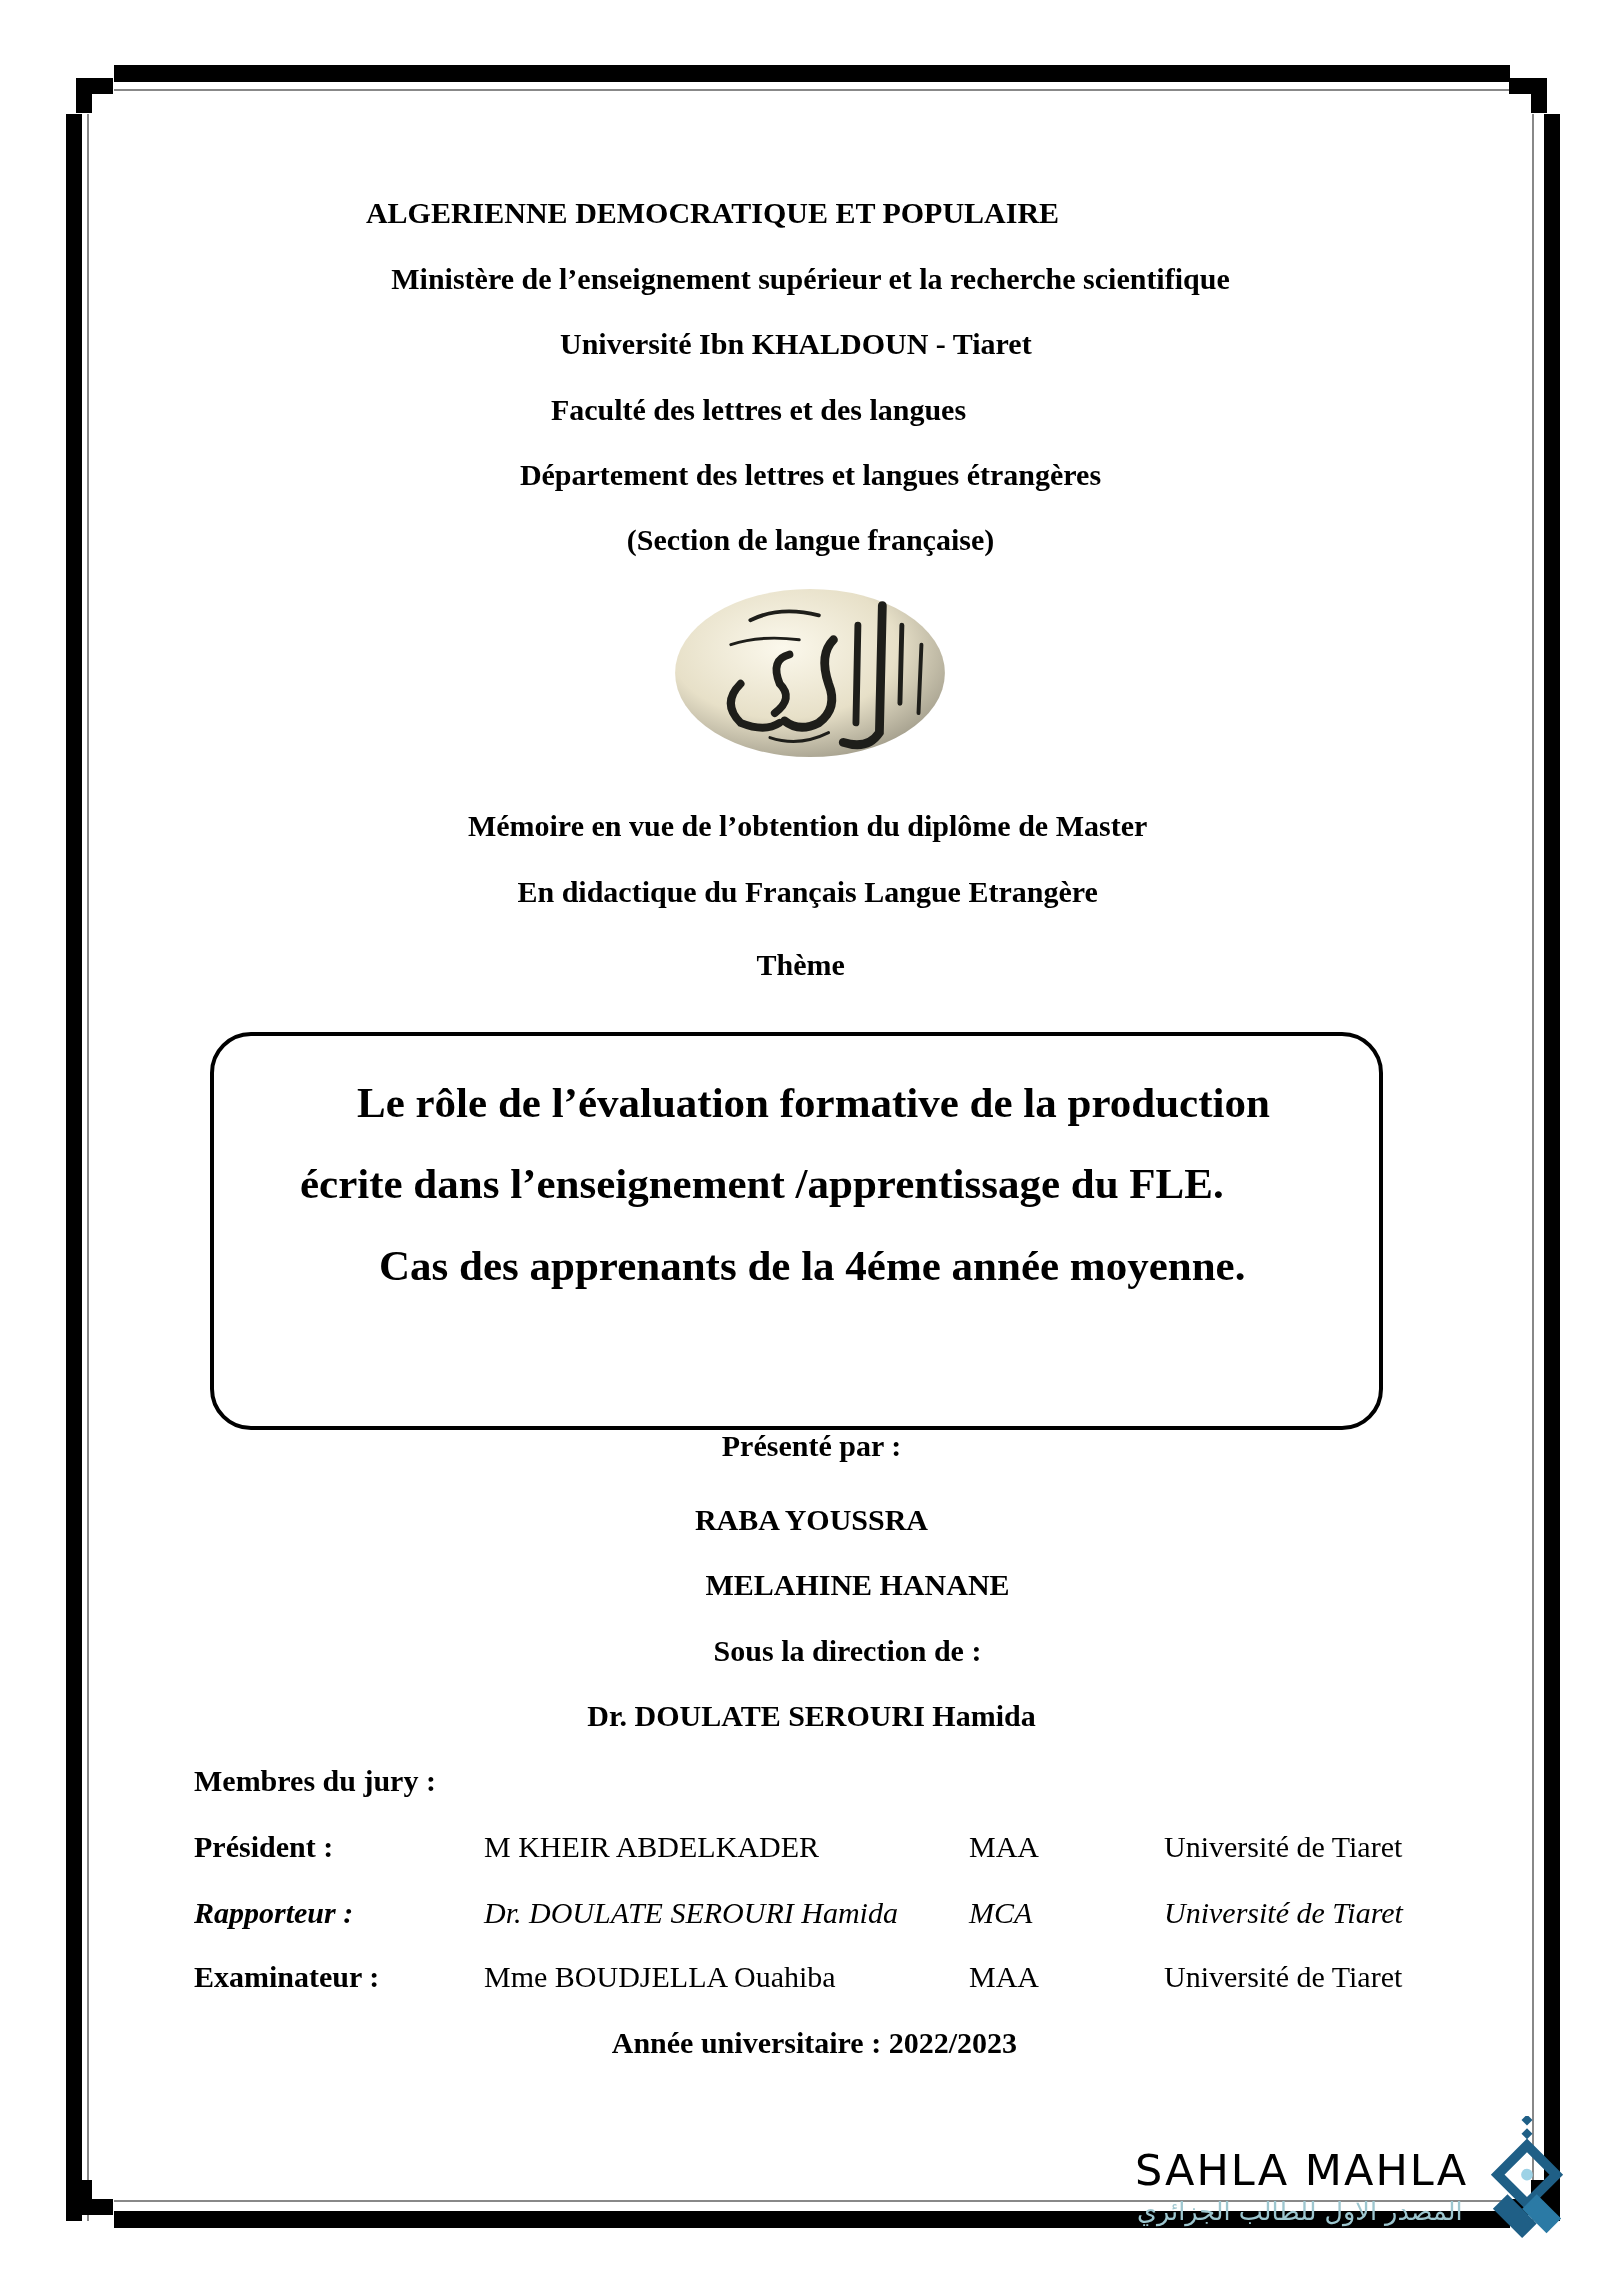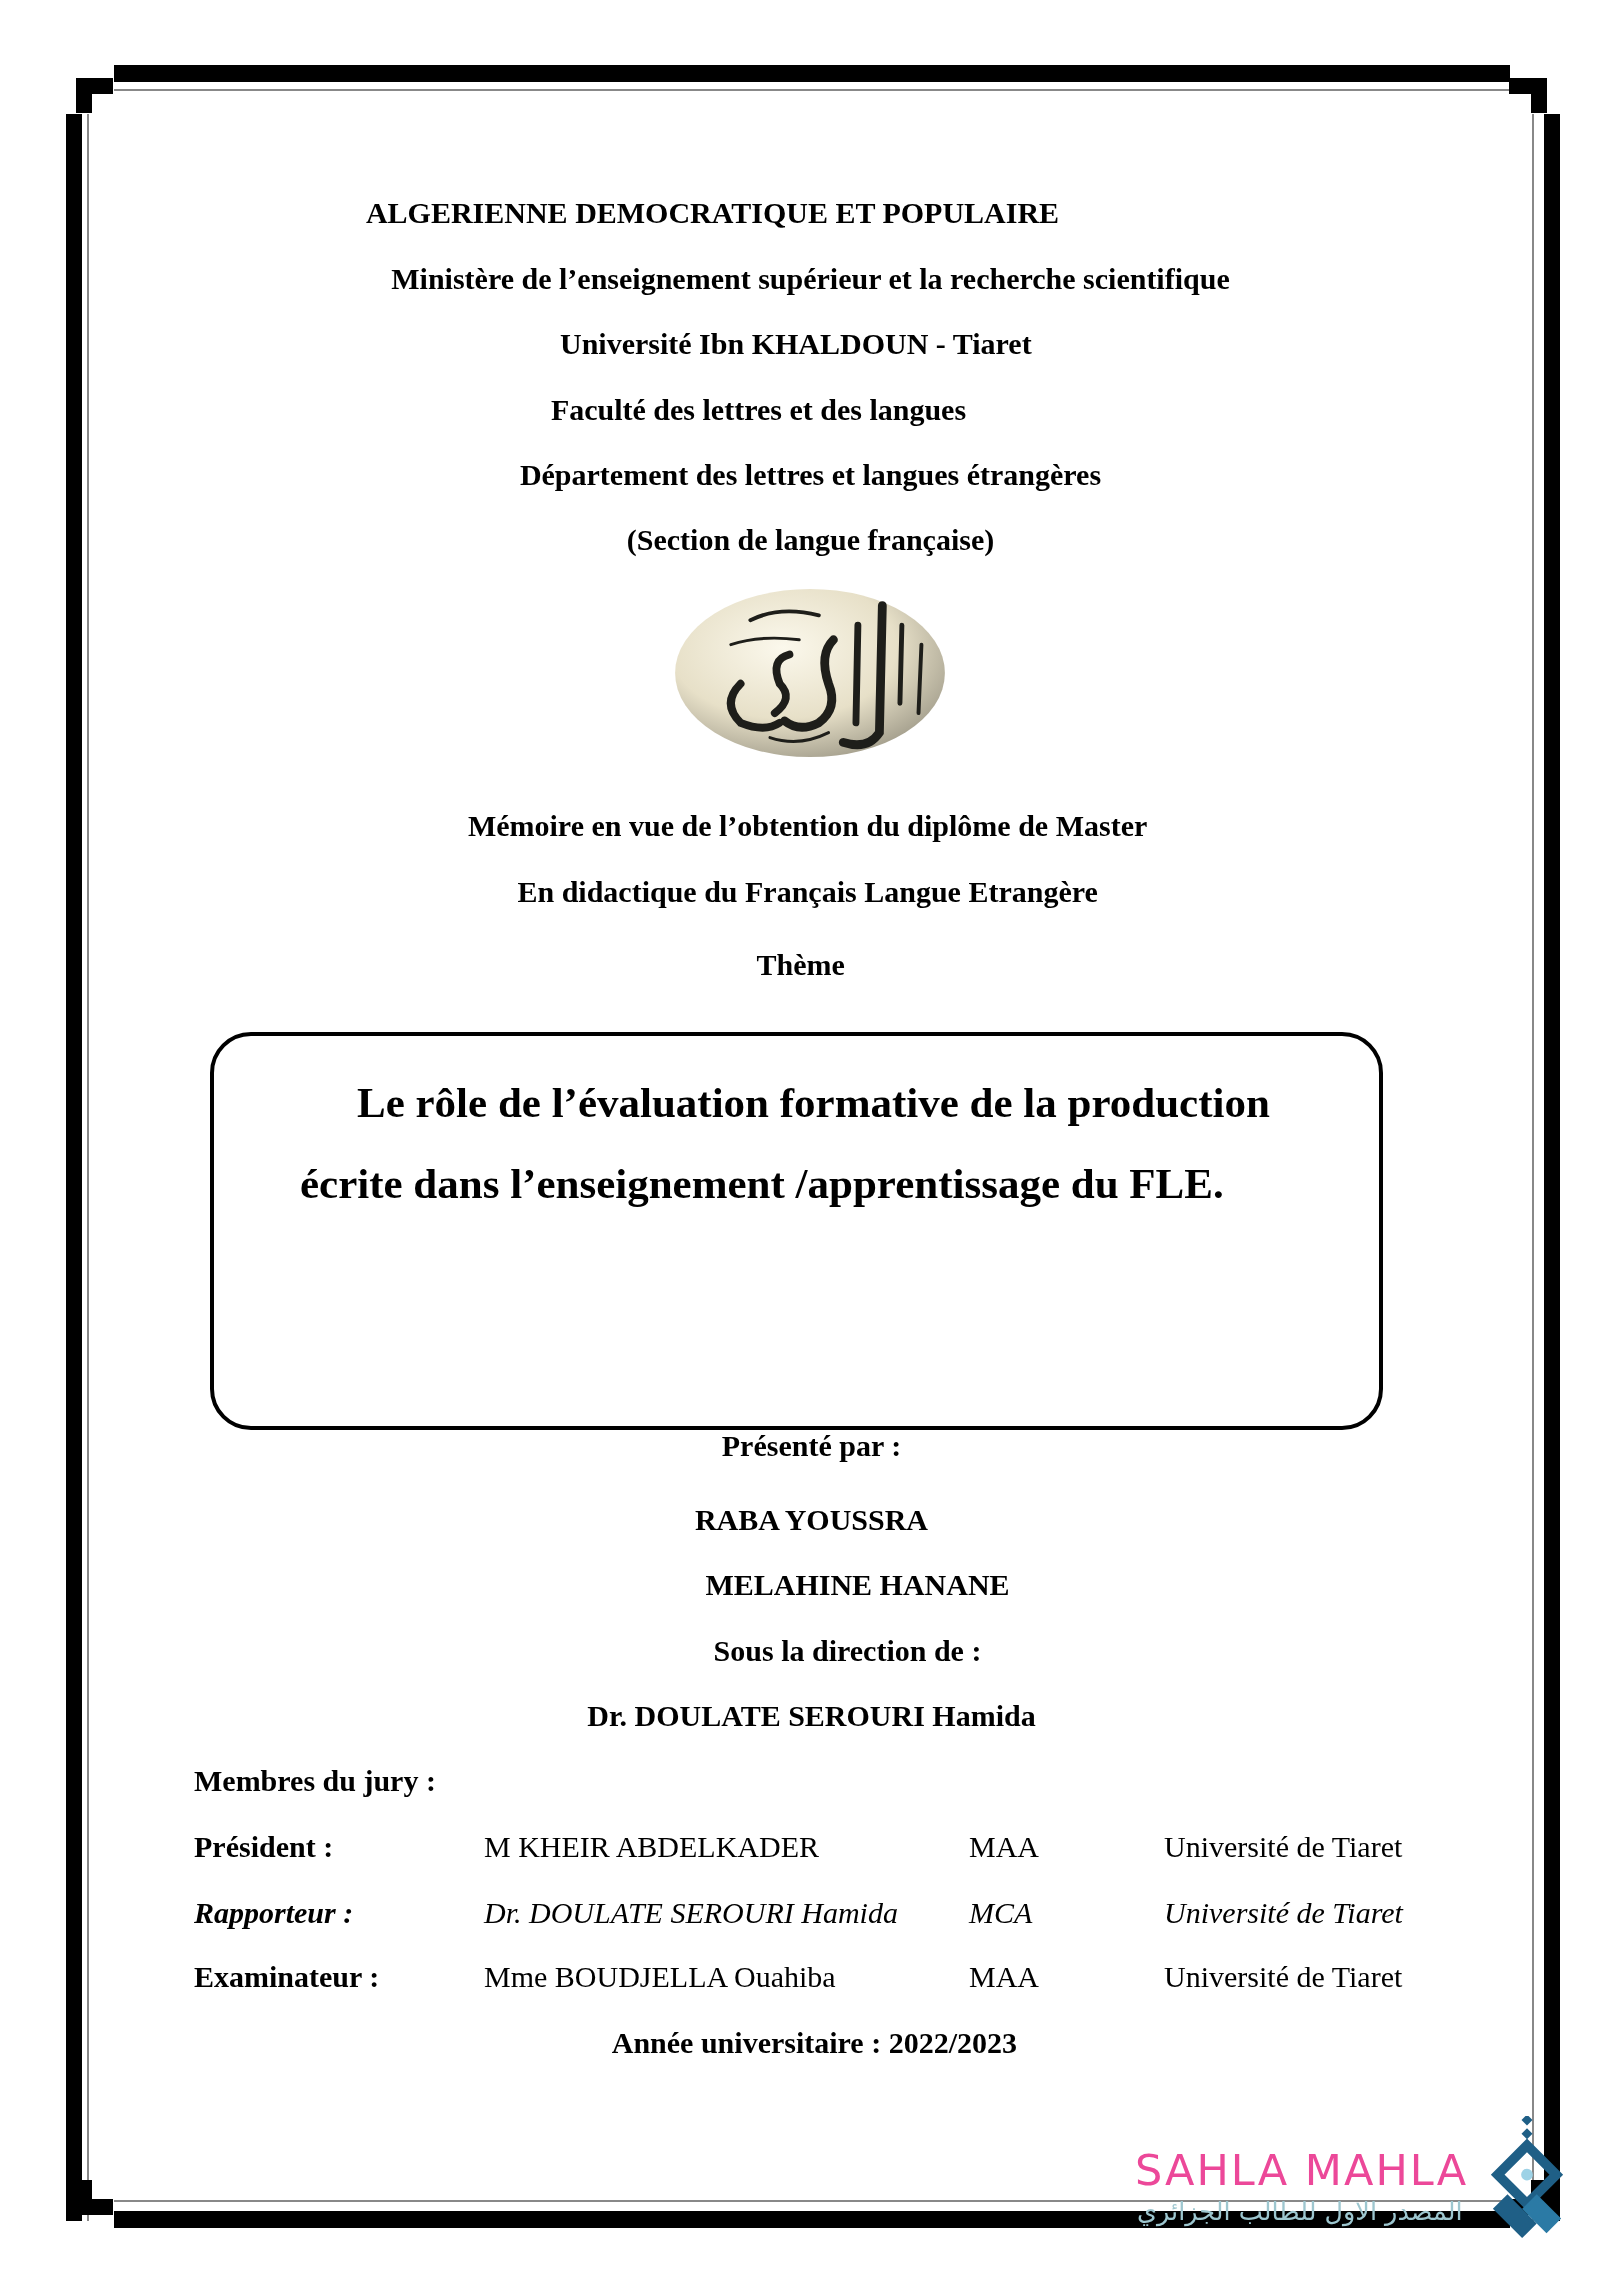--- a/index.html
+++ b/index.html
@@ -12,21 +12,21 @@
   .logo{position:absolute;left:672px;top:586px;width:276px;height:174px;}
   .title-box{position:absolute;left:210px;top:1032px;width:1173px;height:398px;border:4.9px solid #000;border-radius:41px;box-sizing:border-box;}
   .title-line{position:absolute;font-weight:bold;font-size:43px;line-height:51px;white-space:nowrap;}
   .jury-row{position:absolute;left:0;width:1621px;height:39px;font-size:30px;line-height:39px;padding-left:16px;}
   .jury-row span{position:absolute;white-space:nowrap;}
   .role{font-weight:bold;left:194px;}
   .name{left:484px;}
   .grade{left:969px;}
   .univ{left:1164px;}
   .watermark{position:absolute;left:1135px;top:2145px;width:431px;height:108px;}
-  .wm-text{position:absolute;left:0;top:0;font-family:"DejaVu Sans","Liberation Sans",sans-serif;font-size:43px;letter-spacing:2px;color:#ec4899;font-weight:normal;}
+  .wm-text{position:absolute;left:0;top:0;font-family:"DejaVu Sans","Liberation Sans",sans-serif;font-size:43px;letter-spacing:2px;color:#000000;font-weight:normal;}
   .wm-arabic{position:absolute;left:2px;top:51px;font-family:"DejaVu Sans",sans-serif;font-size:25.5px;color:#9dc6cf;direction:rtl;white-space:nowrap;}
 </style>
 </head>
 <body>
 
 <div>
 
   <div class="bar" style="left:114px;top:65px;width:1396px;height:16.7px;"></div>
   <div class="bar" style="left:66px;top:114px;width:15.7px;height:2107px;"></div>
   <div class="bar" style="left:1544px;top:114px;width:15.7px;height:2107px;"></div>
@@ -79,20 +79,21 @@
   </svg>
 </div>
 
 <div class="line" style="top:806px;left:-2.9px;">Mémoire en vue de l’obtention du diplôme de Master</div>
 <div class="line" style="top:872px;left:-2.9px;">En didactique du Français Langue Etrangère</div>
 <div class="line" style="top:945px;left:-9.8px;">Thème</div>
 
 <div class="title-box">
   <div class="title-line" style="left:143px;top:41px;">Le rôle de l’évaluation formative de la production</div>
   <div class="title-line" style="left:86px;top:122px;">écrite dans l’enseignement /apprentissage du FLE.</div>
+  <div class="title-line" style="left:165px;top:204px;">Cas des apprenants de la 4éme année moyenne.</div>
 </div>
 
 <div class="line" style="top:1426px;left:1px;">Présenté par :</div>
 <div class="line" style="top:1500px;left:1px;">RABA YOUSSRA</div>
 <div class="line" style="top:1565px;left:3px;padding-left:44px;">MELAHINE HANANE</div>
 <div class="line" style="top:1631px;left:1px;padding-left:36px;">Sous la direction de :</div>
 <div class="line" style="top:1696px;left:1px;">Dr. DOULATE SEROURI Hamida</div>
 
 <div class="jury-row" style="top:1761px;">
   <span class="role">Membres du jury :</span>

